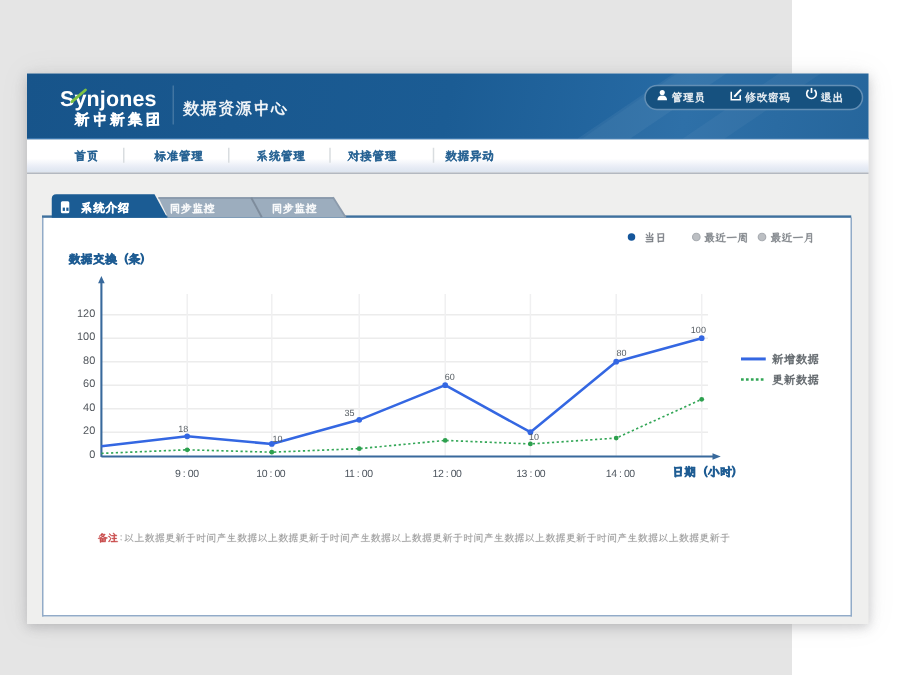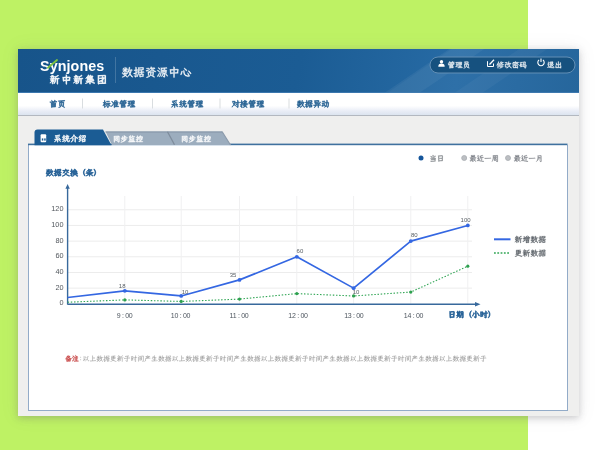--- a/index.html
+++ b/index.html
@@ -1,15 +1,15 @@
 <!DOCTYPE html>
 <html><head><meta charset="utf-8"><style>
 *{margin:0;padding:0;box-sizing:border-box}
 html,body{width:600px;height:450px;background:#ffffff;font-family:"Liberation Sans",sans-serif;overflow:hidden}
-#page{position:relative;width:528px;height:450px;background:#bef264}
+#page{position:relative;width:528px;height:450px;background:#e5e5e5}
 .window{position:absolute;left:17.5px;top:48.5px;width:561.5px;height:367px;background:#efefee;box-shadow:0 2px 7px rgba(100,100,105,0.30),0 0 16px rgba(130,130,135,0.13)}
 .hdr{position:absolute;left:0;top:0;width:100%;height:44px;box-shadow:inset 0 -1px 0 #3b77ae;background:linear-gradient(100deg,#17548a 0%,#1b5c94 50%,#276ba5 78%,#1f6199 100%)}
 .nav{position:absolute;left:0;top:44px;width:100%;height:23.5px;background:linear-gradient(#ffffff 0%,#ffffff 58%,#e9edf6 82%,#dce4ef 100%);border-bottom:1.5px solid #b3b8c0}
 .panel{position:absolute;left:10.5px;top:96px;width:539.5px;height:266px;background:#ffffff;border:1px solid #92abc8;border-top:none}
 svg.ov{position:absolute;left:0;top:0;width:600px;height:450px}
 </style></head><body>
 <div id="page">
 <div class="window">
 <div class="hdr"></div>
 <div class="nav"></div>

